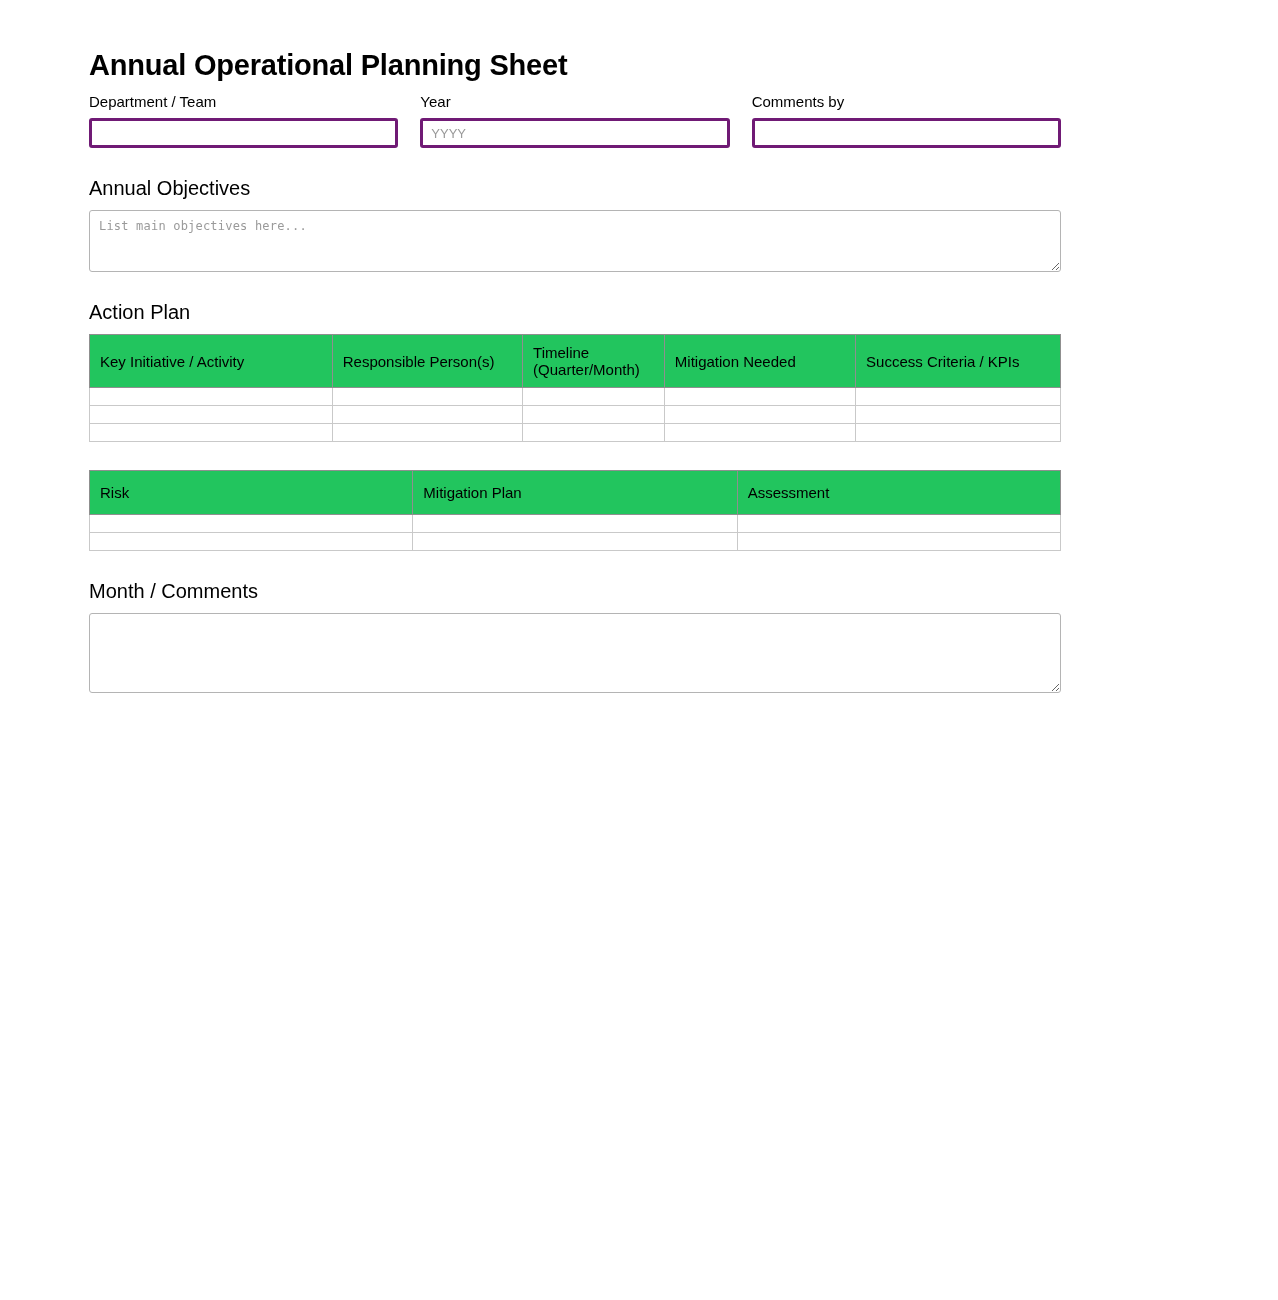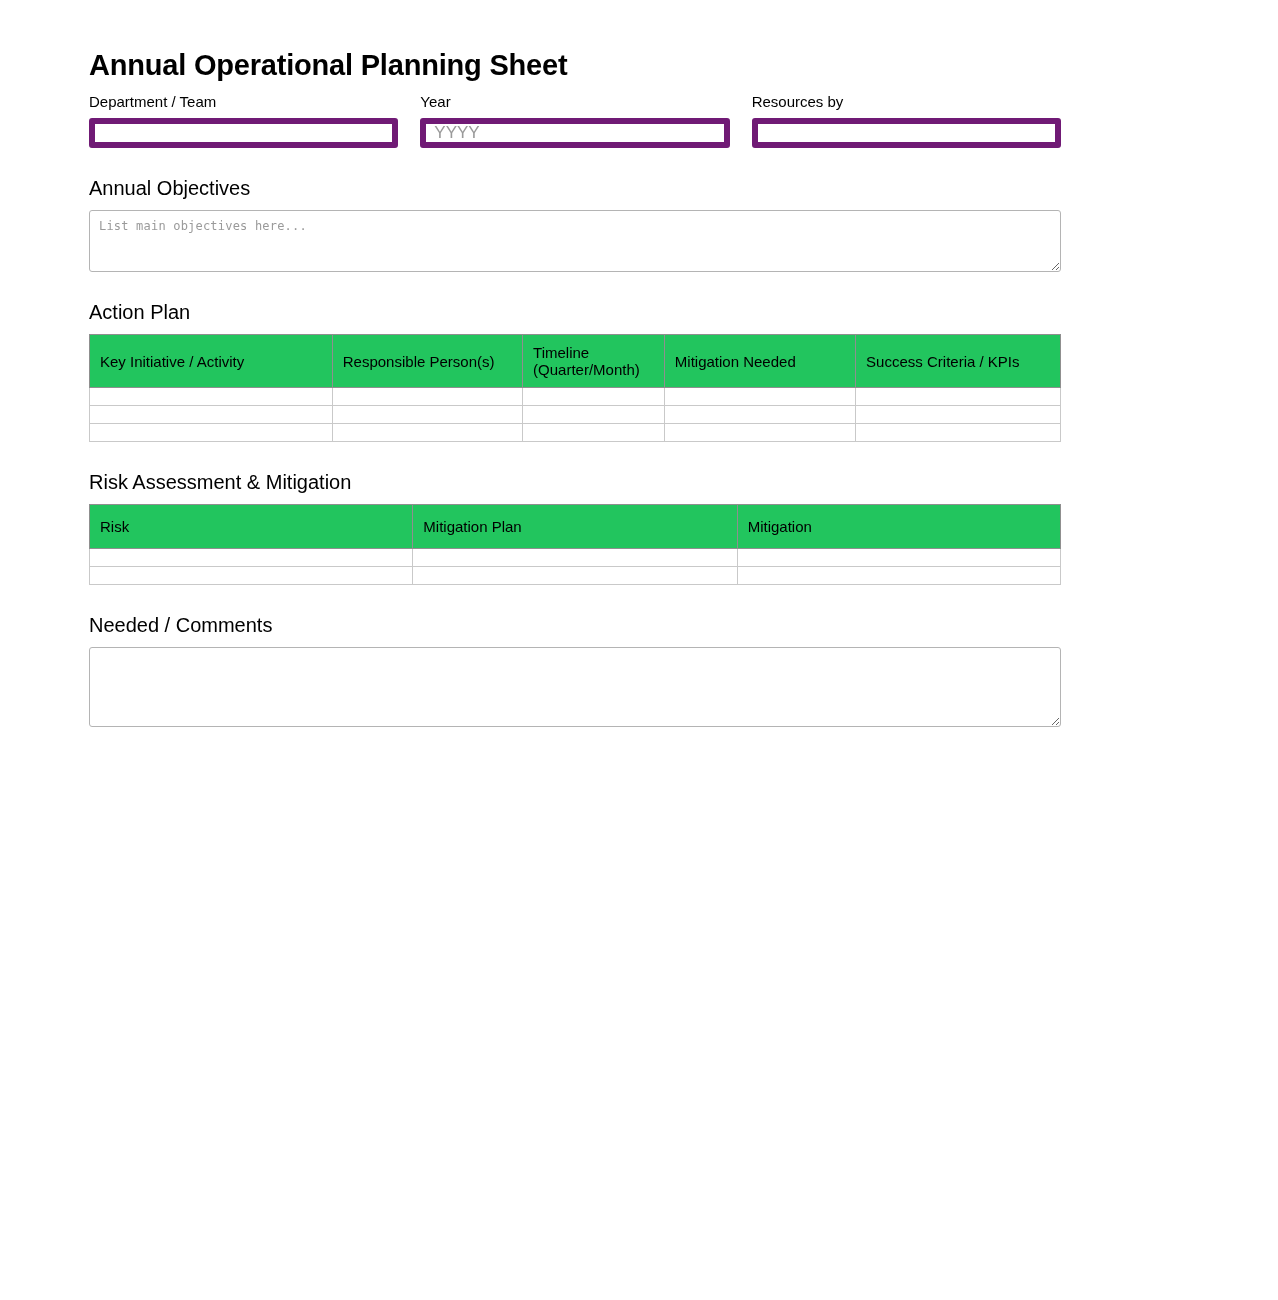--- a/index.html
+++ b/index.html
@@ -43,25 +43,25 @@
   .meta-label {
     font-size: 15px;
     line-height: 19px;
     margin-bottom: 7px;
     color: #000;
   }
   .text-input {
     display: block;
     width: 100%;
     height: 30px;
-    border: 6px solid #701a75;
+    border: 3px solid #701a75;
     border-radius: 3px;
     background: #ffffff;
     font-family: "Liberation Sans", sans-serif;
-    font-size: 17px;
+    font-size: 13px;
     color: #000;
     padding: 2px 8px;
     outline: none;
   }
   .text-input::placeholder { color: #9a9a9a; opacity: 1; }
 
   
   .section { margin-top: 28px; }
   .section-title {
     font-size: 20px;
@@ -144,21 +144,21 @@
       <div class="meta-label">Department / Team</div>
       <input class="text-input" type="text" placeholder="" style="">
     </div>
 
     <div class="meta-field">
       <div class="meta-label">Year</div>
       <input class="text-input" type="text" placeholder="YYYY" style="">
     </div>
 
     <div class="meta-field">
-      <div class="meta-label">Resources by</div>
+      <div class="meta-label">Comments by</div>
       <input class="text-input" type="text" placeholder="" style="">
     </div>
 
   </div>
 
   <div class="section">
     <h2 class="section-title">Annual Objectives</h2>
     <textarea class="area-box area-objectives" placeholder="List main objectives here..." style=""></textarea>
   </div>
 
@@ -202,47 +202,46 @@
           <td></td>
           <td></td>
           <td></td>
           <td></td>
         </tr>
       </tbody>
     </table>
   </div>
 
   <div class="section">
-    <h2 class="section-title">Risk Assessment &amp; Mitigation</h2>
     <table class="sheet">
       <colgroup>
         <col class="col-rk-1">
           <col class="col-rk-2">
           <col class="col-rk-3">
       </colgroup>
       <thead>
         <tr>
           <th>Risk</th>
           <th>Mitigation Plan</th>
-          <th>Mitigation</th>
+          <th>Assessment</th>
         </tr>
       </thead>
       <tbody>
         <tr>
           <td></td>
           <td></td>
           <td></td>
         </tr>
         <tr>
           <td></td>
           <td></td>
           <td></td>
         </tr>
       </tbody>
     </table>
   </div>
 
   <div class="section">
-    <h2 class="section-title">Needed / Comments</h2>
+    <h2 class="section-title">Month / Comments</h2>
     <textarea class="area-box area-notes" placeholder="" style=""></textarea>
   </div>
 
 </div>
 
 </body></html>

